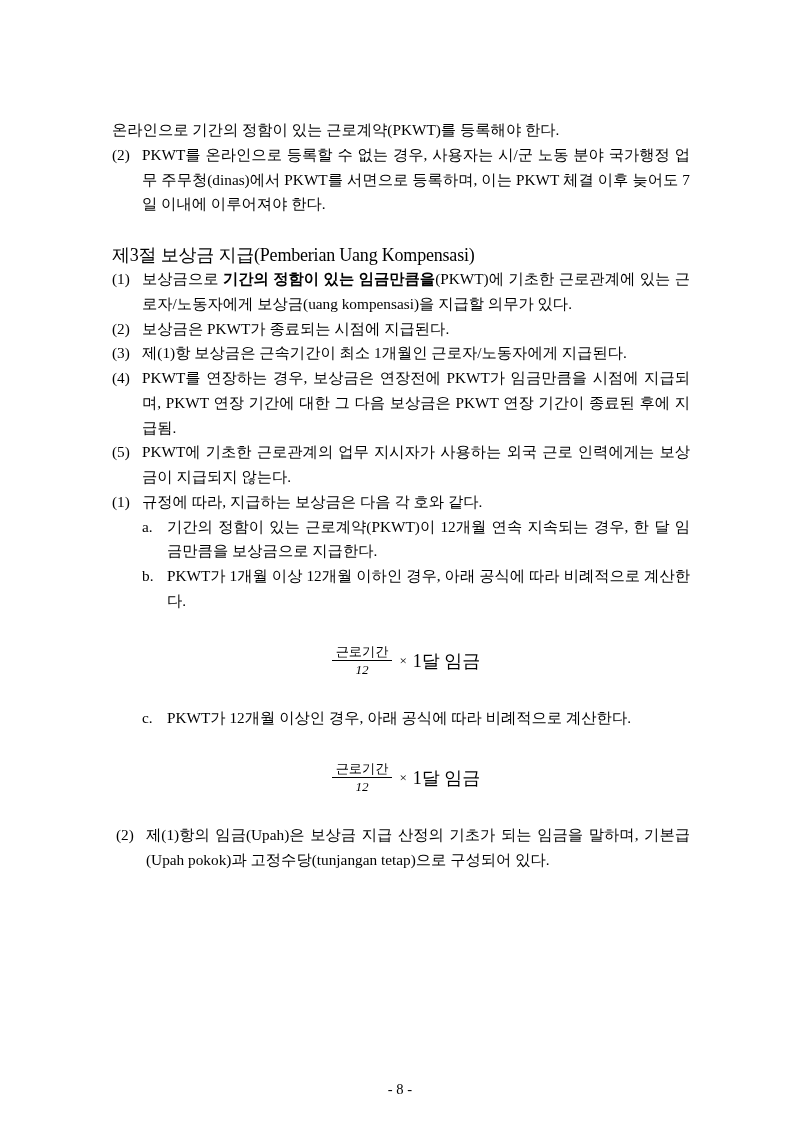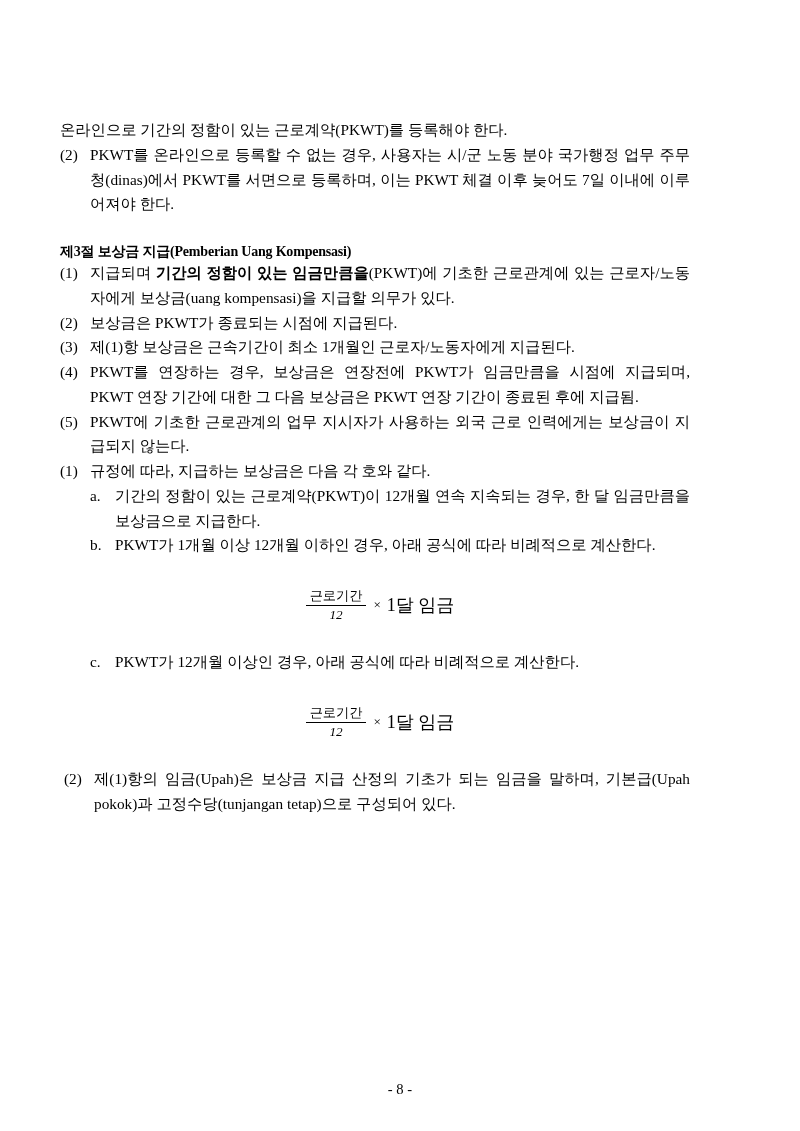--- a/index.html
+++ b/index.html
@@ -12,21 +12,21 @@
     height: 1131px;
     font-family: "Liberation Serif", serif;
     color: #000000;
     position: relative;
   }
   .page {
     position: relative;
     width: 800px;
     height: 1131px;
     box-sizing: border-box;
-    padding: 118px 110px 0 60px;
+    padding: 118px 110px 0 112px;
   }
   .para {
     font-size: 15.3px;
     line-height: 1.62;
     text-align: justify;
     text-justify: inter-word;
     margin: 0;
   }
   .hang {
     display: flex;
@@ -36,22 +36,22 @@
     flex: 0 0 auto;
     white-space: nowrap;
   }
   .hang .body {
     flex: 1 1 auto;
   }
   .m-28 { width: 30px; }
   .m-22 { width: 25px; }
   .indent-1 { padding-left: 30px; }
   .section-heading {
-    font-size: 14px;
-    font-weight: bold;
+    font-size: 18px;
+    font-weight: normal;
     margin: 26px 0 0 0;
     letter-spacing: -0.2px;
   }
   .article-label {
     font-size: 15.3px;
     margin: 24px 0 2px 0;
   }
   .formula-wrap {
     display: flex;
     justify-content: center;
@@ -111,21 +111,21 @@
   <div class="para hang">
     <span class="marker m-28">(2)</span>
     <span class="body">PKWT를 온라인으로 등록할 수 없는 경우, 사용자는 시/군 노동 분야 국가행정 업무 주무청(dinas)에서 PKWT를 서면으로 등록하며, 이는 PKWT 체결 이후 늦어도 7일 이내에 이루어져야 한다.</span>
   </div>
 
   <h2 class="section-heading">제3절 보상금 지급(Pemberian Uang Kompensasi)</h2>
 
 
   <div class="para hang">
     <span class="marker m-28">(1)</span>
-    <span class="body"><span>지급되며 </span><span class="bold">기간의 정함이 있는 임금만큼을</span><span>(PKWT)에 기초한 근로관계에 있는 근로자/노동자에게 보상금(uang kompensasi)을 지급할 의무가 있다.</span></span>
+    <span class="body"><span>보상금으로 </span><span class="bold">기간의 정함이 있는 임금만큼을</span><span>(PKWT)에 기초한 근로관계에 있는 근로자/노동자에게 보상금(uang kompensasi)을 지급할 의무가 있다.</span></span>
   </div>
 
   <div class="para hang">
     <span class="marker m-28">(2)</span>
     <span class="body">보상금은 PKWT가 종료되는 시점에 지급된다.</span>
   </div>
 
   <div class="para hang">
     <span class="marker m-28">(3)</span>
     <span class="body">제(1)항 보상금은 근속기간이 최소 1개월인 근로자/노동자에게 지급된다.</span>

